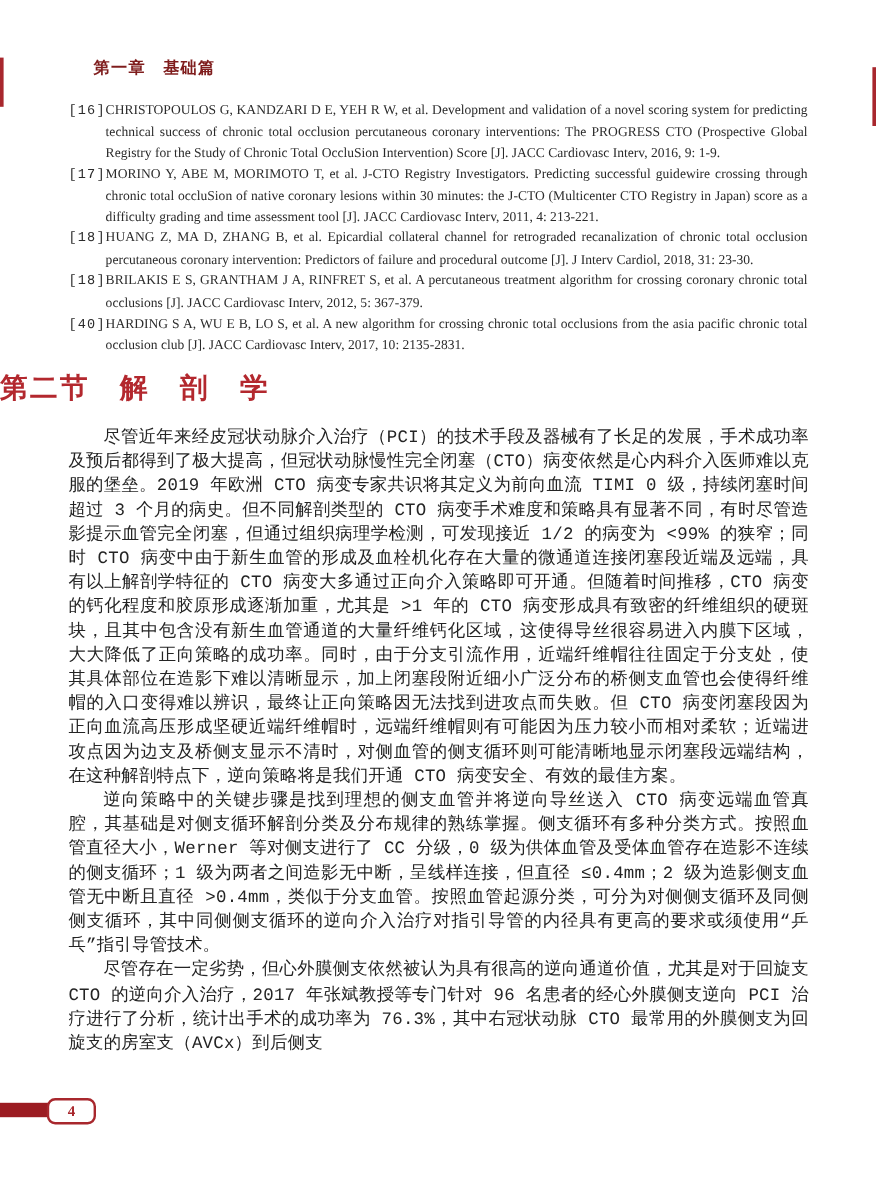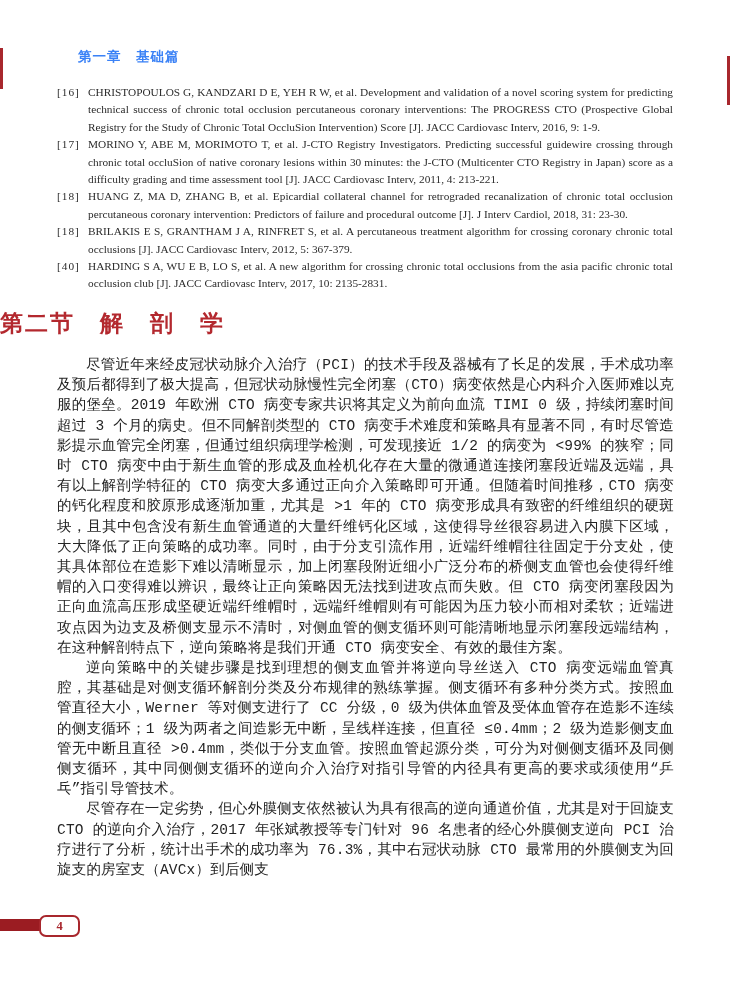--- a/index.html
+++ b/index.html
@@ -14,32 +14,32 @@
 
   
   .edge-tick { position:absolute; width:3px; background:#a8272d; }
   .edge-tick.left  { left:0;  top:48px; height:41px; }
   .edge-tick.right { right:0; top:56px; height:49px; }
 
   
   .running-head {
     position:absolute; left:78px; top:48px;
     font-family:"Liberation Sans","DejaVu Sans",sans-serif;
-    font-weight:bold; font-size:13.5px; color:#3b82f6;
+    font-weight:bold; font-size:13.5px; color:#7f1d1d;
     letter-spacing:1px; white-space:nowrap;
   }
 
   
   .refs {
     position:absolute; left:57px; top:84px; width:616px;
     font-size:11.3px; line-height:17.4px; color:#2b2b2b;
     text-align:justify;
   }
   .ref { margin:0; padding-left:31px; text-indent:-31px; }
-  .ref-num { display:inline-block; width:31px; text-indent:0; letter-spacing:1px; }
+  .ref-num { display:inline-block; width:31px; text-indent:0; letter-spacing:1px;font-family:Liberation Mono, monospace; }
 
   
   .section-title {
     position:absolute; left:0; top:308px; width:100%;
     margin:0; text-align:left;
     font-family:"Liberation Sans","DejaVu Sans",sans-serif;
     font-weight:bold; font-size:23px; color:#b3282e;
     letter-spacing:2px;
   }
 

